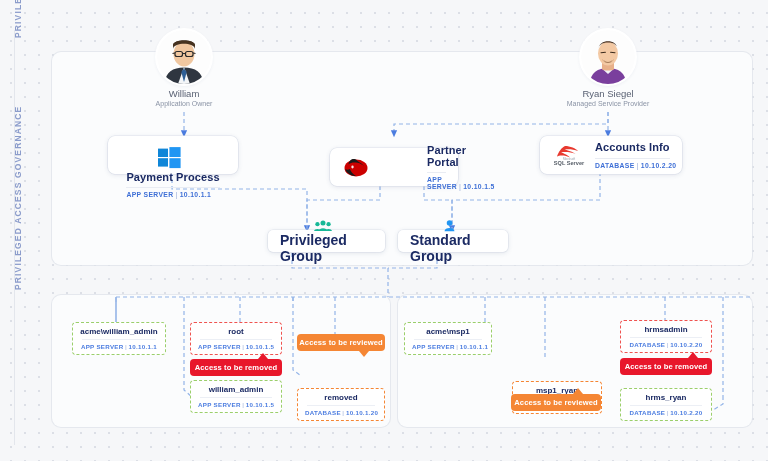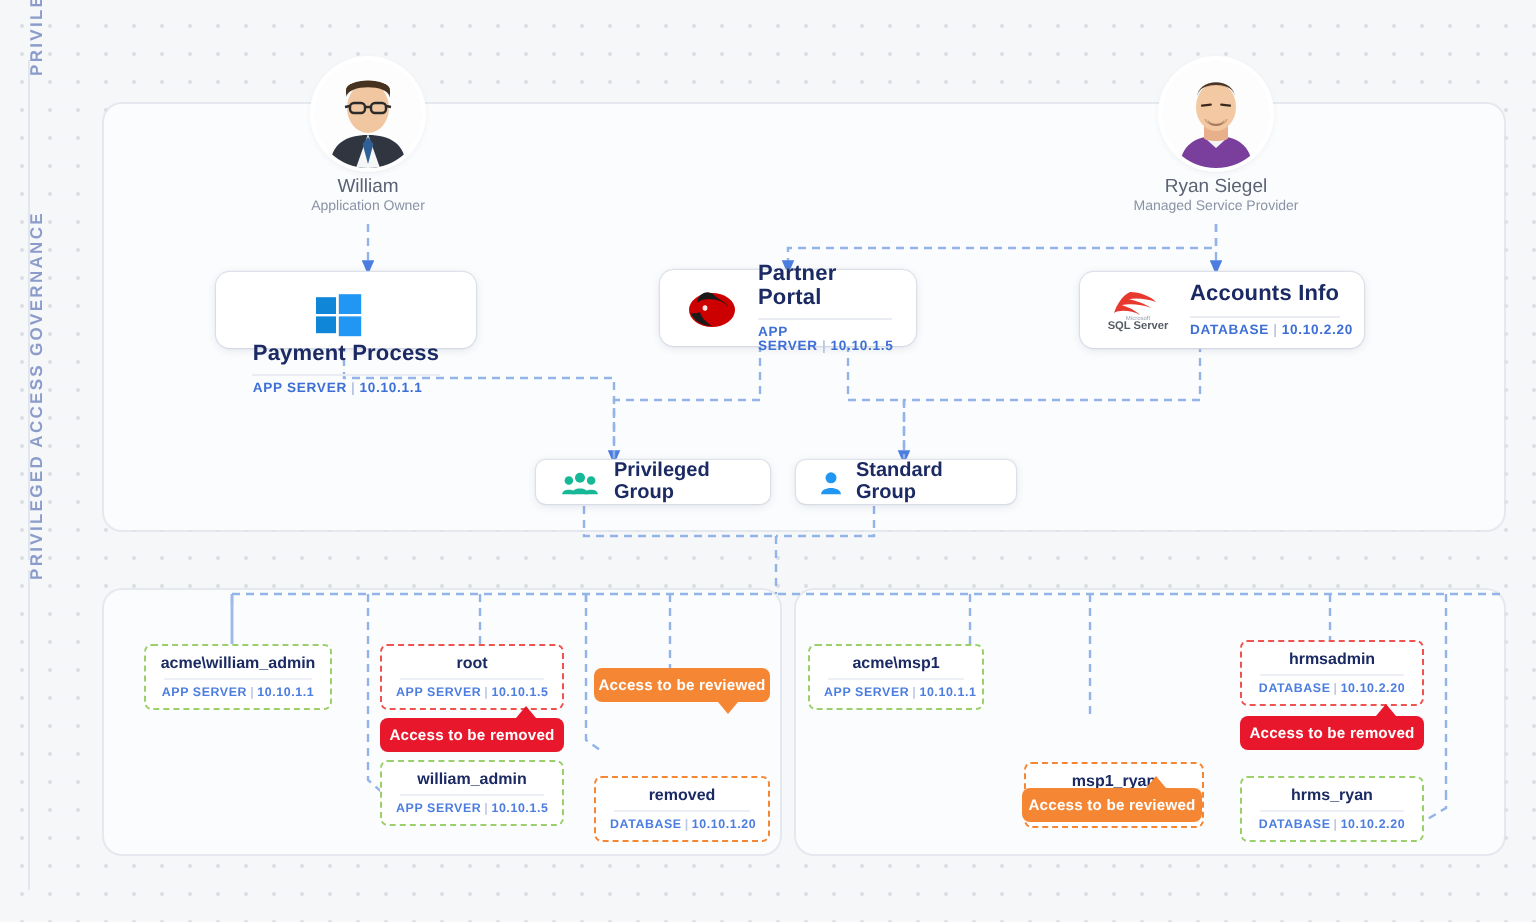--- a/index.html
+++ b/index.html
@@ -65,21 +65,21 @@
   .card .ctitle{font-size:11px;font-weight:700;color:#1b2a63;letter-spacing:.1px;line-height:1.1;}
   .card .cdiv{height:1px;background:#e9ecf3;margin:4px 0 3px;}
   .card .cmeta{font-size:6.8px;color:#3e6fd6;letter-spacing:.35px;font-weight:600;}
   .card .cmeta .sep{color:#b9c6e4;margin:0 2px;}
   
   .group{
     position:absolute;background:#fff;border-radius:5px;
     box-shadow:0 1px 5px rgba(40,60,110,.13), 0 0 0 .6px rgba(228,232,240,.9);
     display:flex;align-items:center;justify-content:center;
     height:22px;padding:0 12px;box-sizing:border-box;
-    font-size:10px;font-weight:700;color:#1b2a63;
+    font-size:14px;font-weight:700;color:#1b2a63;flex-direction:column;
   }
   .group .gicon{margin-right:7px;display:flex;align-items:center;}
   
   .node{
     position:absolute;background:#fff;border-radius:4px;
     border:1.3px dashed #9bcf6b;
     padding:4px 7px 4px;box-sizing:border-box;text-align:center;
   }
   .node.red{border-color:#ef5350;}
   .node.orange{border-color:#f58634;margin-top:26px;}
@@ -225,21 +225,21 @@
     </div>
     <div class="ctext">
       <div class="ctitle">Payment Process</div>
       <div class="cdiv"></div>
       <div class="cmeta">
         <span>APP SERVER</span><span class="sep">|</span><span>10.10.1.1</span>
       </div>
     </div>
   </div>
 
-  <div class="card" style="left:330px;top:135px;width:128px;height:38px;">
+  <div class="card" style="left:330px;top:148px;width:128px;height:38px;gap:48px;">
     <div class="logo">
       <svg viewBox="0 0 28 28" width="28" height="28">
         <ellipse cx="14" cy="15" rx="11.5" ry="8.5" fill="#cc0000"></ellipse>
         <path d="M6.5,11.5 C7,6.5 12,4.5 15,7.5 C17.5,10 21,10.5 22,13.5 C19.5,9.5 10,8 6.5,11.5 Z" fill="#1a1a1a"></path>
         <path d="M3.2,16.2 C4.5,20 9,23 14,23 C11,21 8.5,18.5 8,16 C6.5,16.8 4.6,16.9 3.2,16.2 Z" fill="#1a1a1a"></path>
         <ellipse cx="10.5" cy="14" rx="1.2" ry="1.4" fill="#ffffff" opacity=".9"></ellipse>
       </svg>
     </div>
     <div class="ctext">
       <div class="ctitle">Partner Portal</div>

